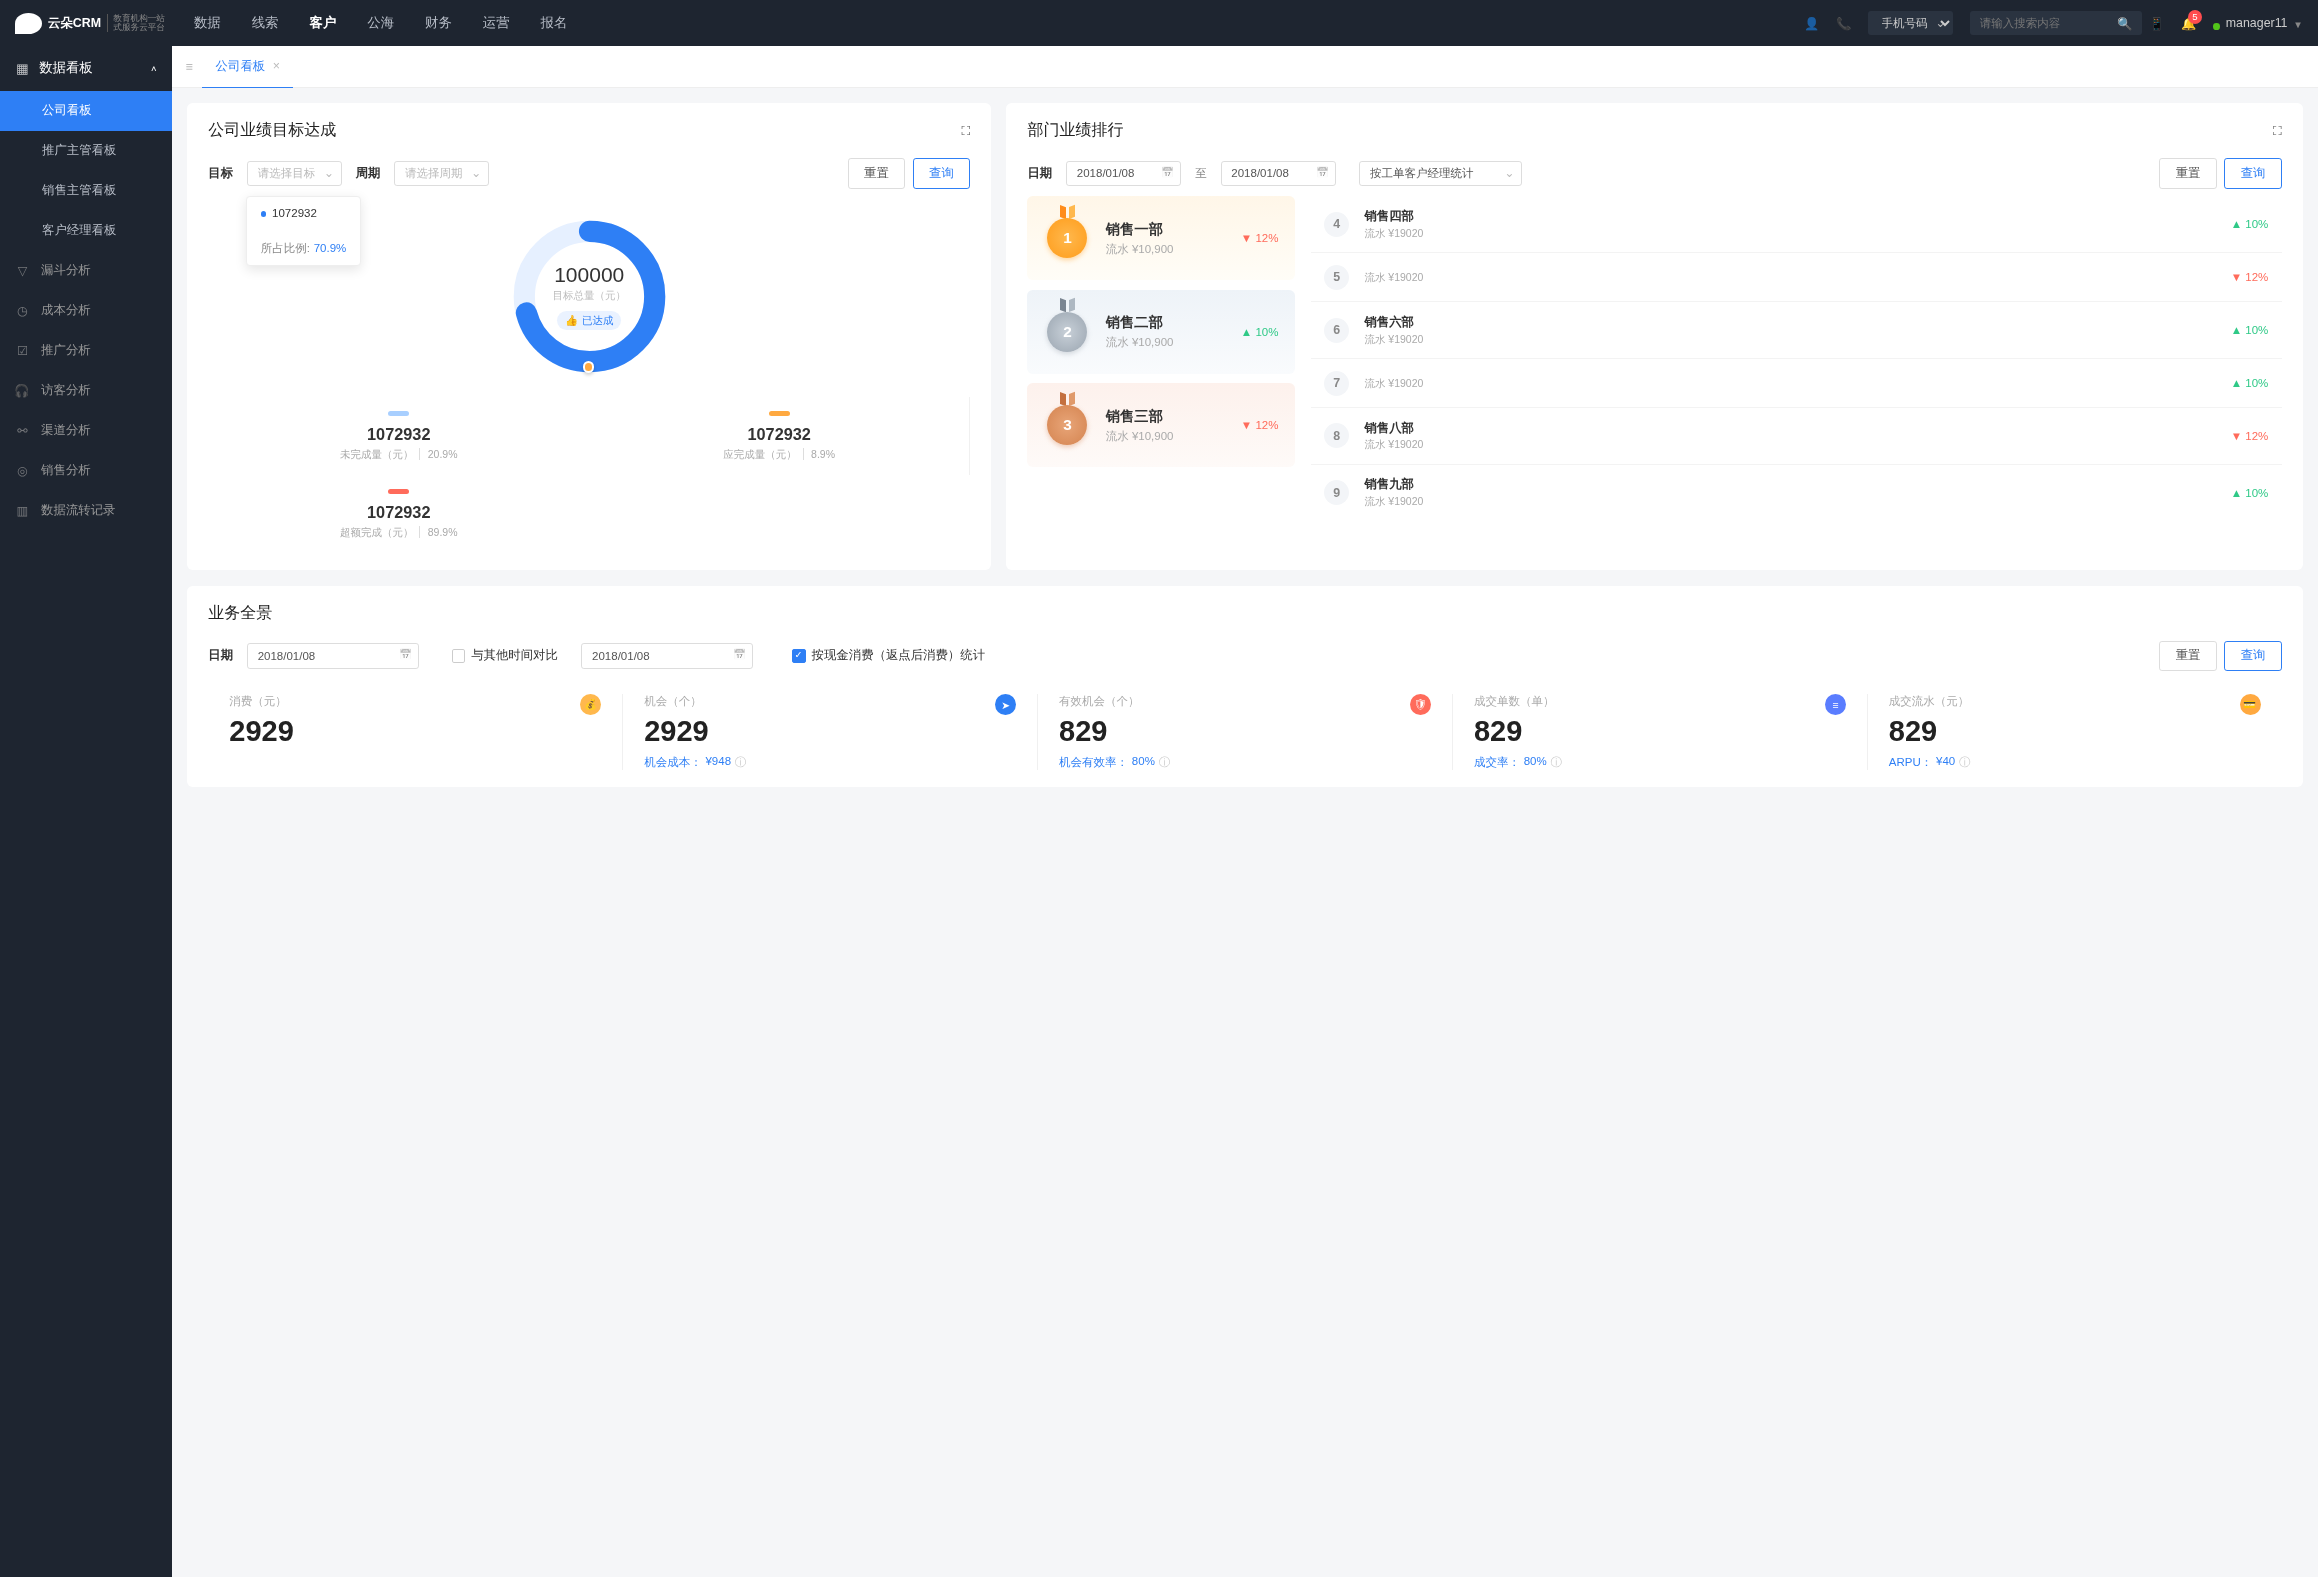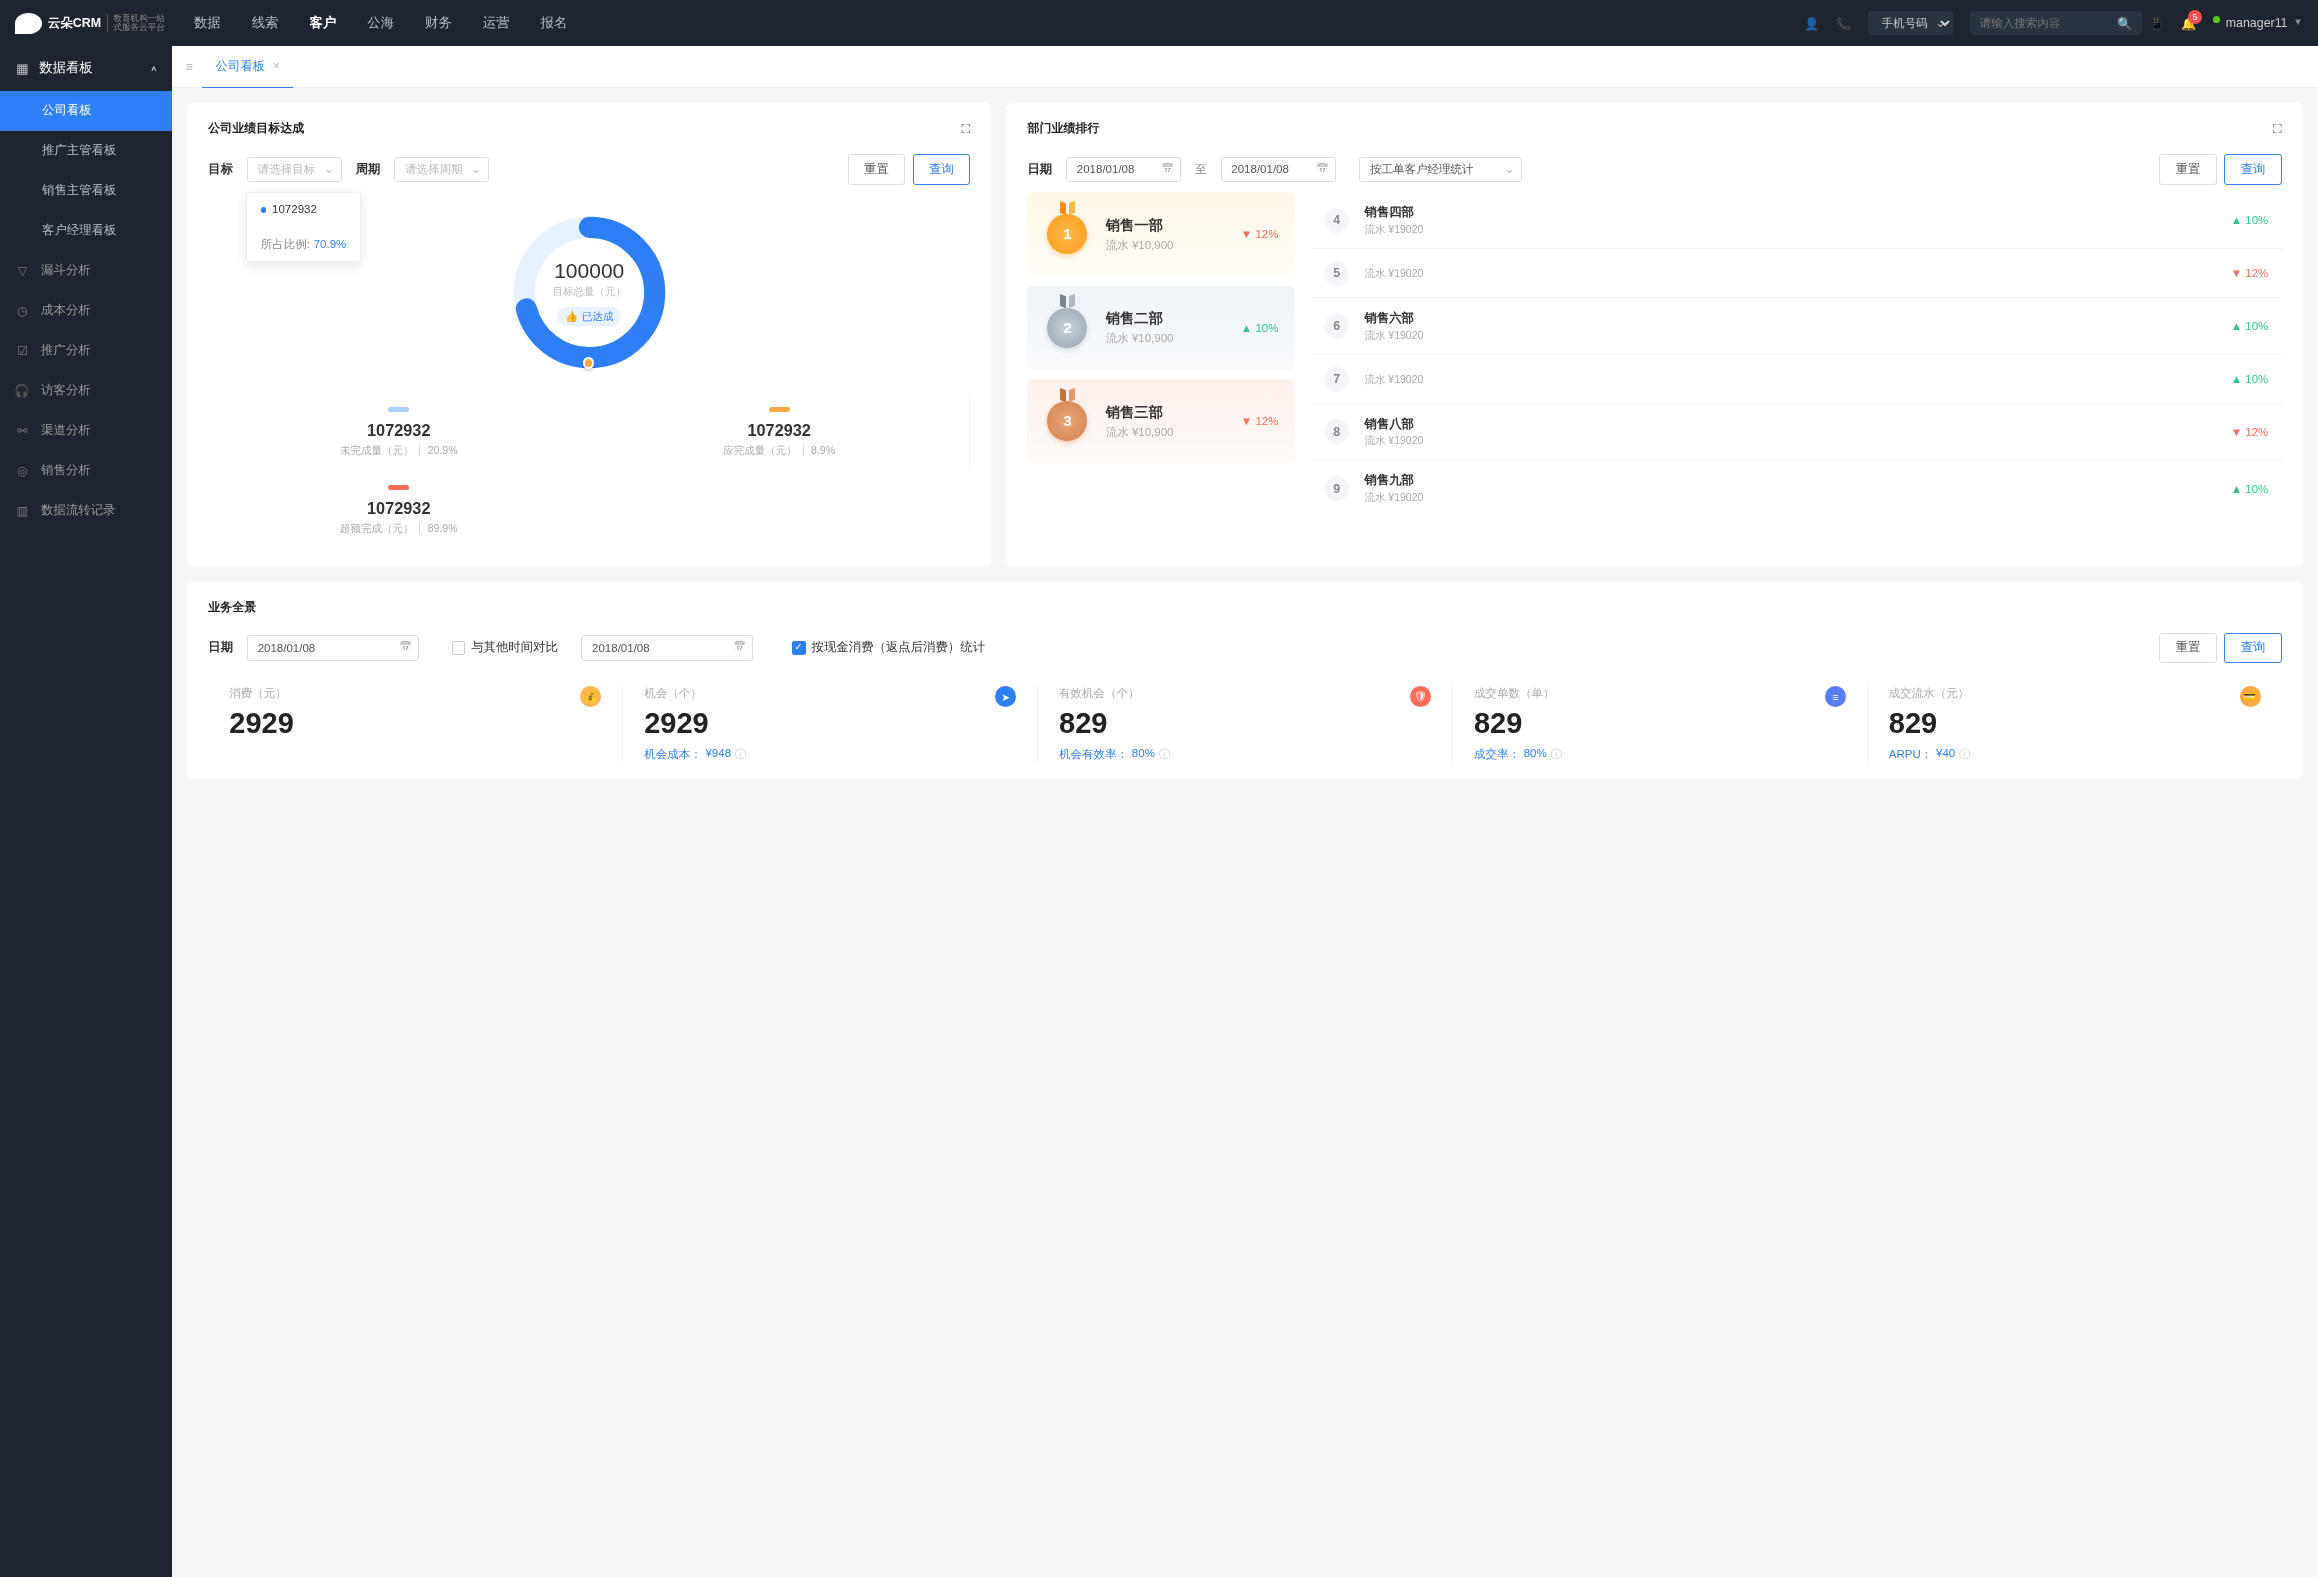--- a/index.html
+++ b/index.html
@@ -11,39 +11,39 @@
 .logo-sub{font-size:8.6px;color:#888;border-left:1px solid #555;padding-left:5.7px;line-height:1.1}
 .nav{display:flex;gap:31px}
 .nav a{color:#b8bec8;font-size:13.4px;cursor:pointer}
 .nav a.on{color:#fff;font-weight:600}
 .top-r{margin-left:auto;display:flex;align-items:center;gap:17px}
 .sel-type{background:#2a3340;border:none;color:#ccc;padding:4.8px 9.6px;border-radius:2.9px;font-size:11.5px}
 .search{background:#2a3340;border:none;color:#ccc;padding:5.7px 29px 5.7px 9.6px;border-radius:2.9px;width:172px;font-size:11.5px}
 .sico{color:#888;margin-left:-25px}
 .bell{position:relative;color:#888}
 .badge{position:absolute;top:-5.7px;right:-5.7px;background:#ff4d4f;color:#fff;border-radius:50%;width:14.3px;height:14.3px;font-size:9.6px;display:flex;align-items:center;justify-content:center}
-.user{display:flex;align-items:flex-start;gap:5.7px;color:#ccc}
+.user{display:flex;align-items:flex-end;gap:5.7px;color:#ccc}
 .dot{width:6.7px;height:6.7px;background:#52c41a;border-radius:50%}
 .body{display:flex}
 .side{width:172px;background:#1e2530;min-height:calc(100vh - 46px);color:#b8bec8;padding-top:0}
 .side-h{display:flex;align-items:center;justify-content:space-between;padding:13.4px 15.3px;color:#fff;font-size:13.4px}
 .side-item{padding:11.5px 15.3px 11.5px 42px;font-size:12.4px;cursor:pointer;color:#b8bec8}
 .side-item.on{background:#2e7ff5;color:#fff}
 .side-cat{display:flex;align-items:center;gap:11.5px;padding:11.5px 15.3px;font-size:12.4px;cursor:pointer;color:#999}
 .ic{width:14.3px;height:14.3px;display:inline-flex;align-items:center;justify-content:center;opacity:.7}
 .main{flex:1;padding:0}
 .tabs{height:42px;background:#fff;display:flex;align-items:center;padding:0 13.4px;gap:9.6px;border-bottom:1px solid #eee}
 .burger{color:#bbb;cursor:pointer}
 .tab{padding:0 13.4px;height:42px;display:flex;align-items:center;gap:7.6px;border-bottom:1.9px solid #2e7ff5;color:#2e7ff5;font-size:12.4px}
 .tab .x{color:#bbb;cursor:pointer}
 .content{padding:15.3px;display:flex;flex-direction:column;gap:15.3px}
 .row1{display:flex;gap:15.3px}
 .card{background:#fff;border-radius:5.7px;padding:17px 21px}
 .card-h{display:flex;align-items:center;justify-content:space-between;margin-bottom:17px}
-.card-t{font-size:12px;font-weight:700;color:#222}
+.card-t{font-size:16px;font-weight:400;color:#222}
 .exp{color:#555;cursor:pointer;font-size:12.4px}
 .ctrls{display:flex;align-items:center;gap:14px;margin-bottom:7.6px}
 .lbl{font-size:12.4px;color:#333;font-weight:600}
 .sel{border:1px solid #ddd;border-radius:2.9px;padding:5.7px 25px 5.7px 9.6px;color:#bbb;font-size:11.5px;background:#fff;appearance:none;position:relative}
 .selwrap{position:relative;display:inline-block}
 .selwrap::after{content:"⌄";position:absolute;right:7.6px;top:3.8px;color:#bbb;pointer-events:none}
 .btn{border:1px solid #ddd;background:#fff;padding:5.7px 15.3px;border-radius:2.9px;cursor:pointer;font-size:12.4px;color:#555}
 .btn.pri{border-color:#2e7ff5;color:#2e7ff5}
 .c1{flex:0 0 38%}
 .c2{flex:1}

